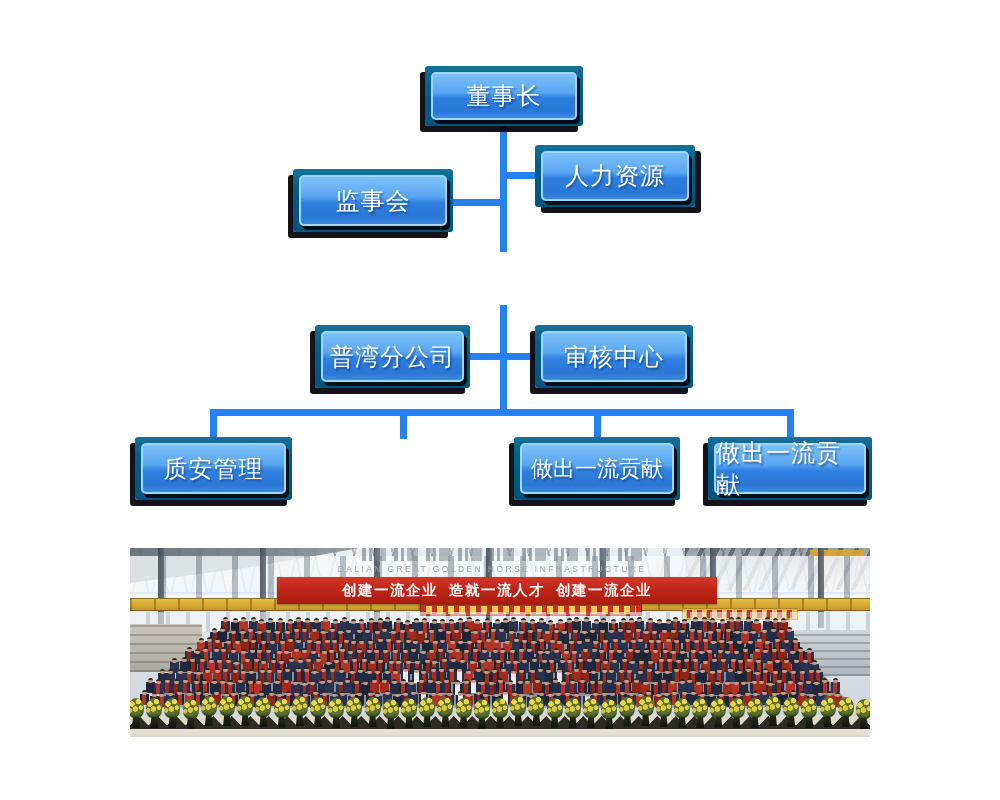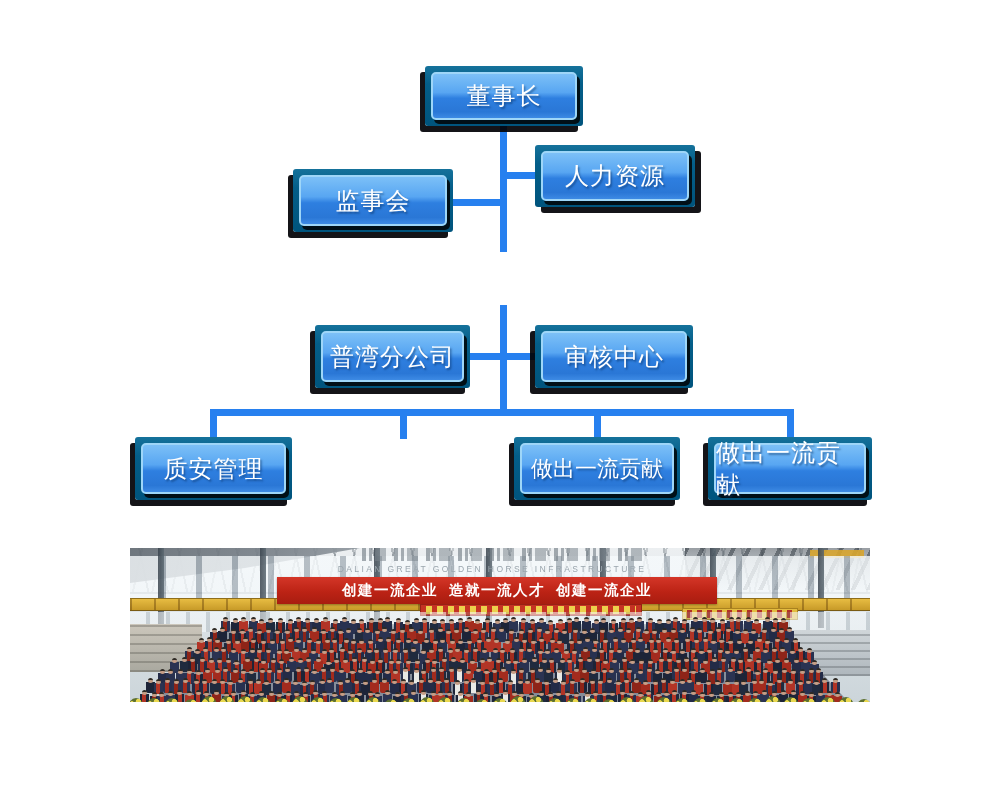--- a/index.html
+++ b/index.html
@@ -14,21 +14,21 @@
   .node.shadow-right{box-shadow:6px 6px 0 rgba(2,2,6,0.93);}
   .node-inner{position:absolute;inset:6px;border:2px solid #9ed6f8;border-radius:5px;
         background:linear-gradient(180deg,#7cc0f7 0%,#58a6f2 42%,#2e7fe0 55%,#2a77d6 86%,#3d8ae4 100%);
         box-shadow:3px 4px 0 rgba(0,0,0,0.82);
         display:flex;align-items:center;justify-content:center;
         color:#ffffff;font-size:24px;letter-spacing:1px;
         text-shadow:1.5px 2px 2px rgba(10,50,100,0.55);}
   .node.small-label .node-inner{font-size:22px;letter-spacing:0;}
 
   
-  #photo{position:absolute;left:130px;top:548px;width:740px;height:154px;overflow:hidden;
+  #photo{position:absolute;left:130px;top:548px;width:740px;height:189px;overflow:hidden;
          background:linear-gradient(180deg,#eceff1 0%,#e2e8ec 30%,#d6dee2 60%,#ccd5da 100%);}
   .ph{position:absolute;}
   .roof-left{left:0;top:0;width:230px;height:50px;
      background:linear-gradient(120deg,#646c74 0%,#7c848c 60%,#9aa2a8 100%);
      clip-path:polygon(0 0,100% 0,50% 40%,0 70%);opacity:.92;}
   .roof-truss{left:0;top:0;width:740px;height:44px;border-bottom:2px solid #9aa4ab;
      background:
        repeating-linear-gradient(78deg,rgba(96,106,114,0) 0 17px,rgba(96,106,114,.40) 17px 19px),
        repeating-linear-gradient(-78deg,rgba(96,106,114,0) 0 17px,rgba(96,106,114,.30) 17px 19px);}
   .roof-right{right:0;top:0;width:185px;height:42px;

